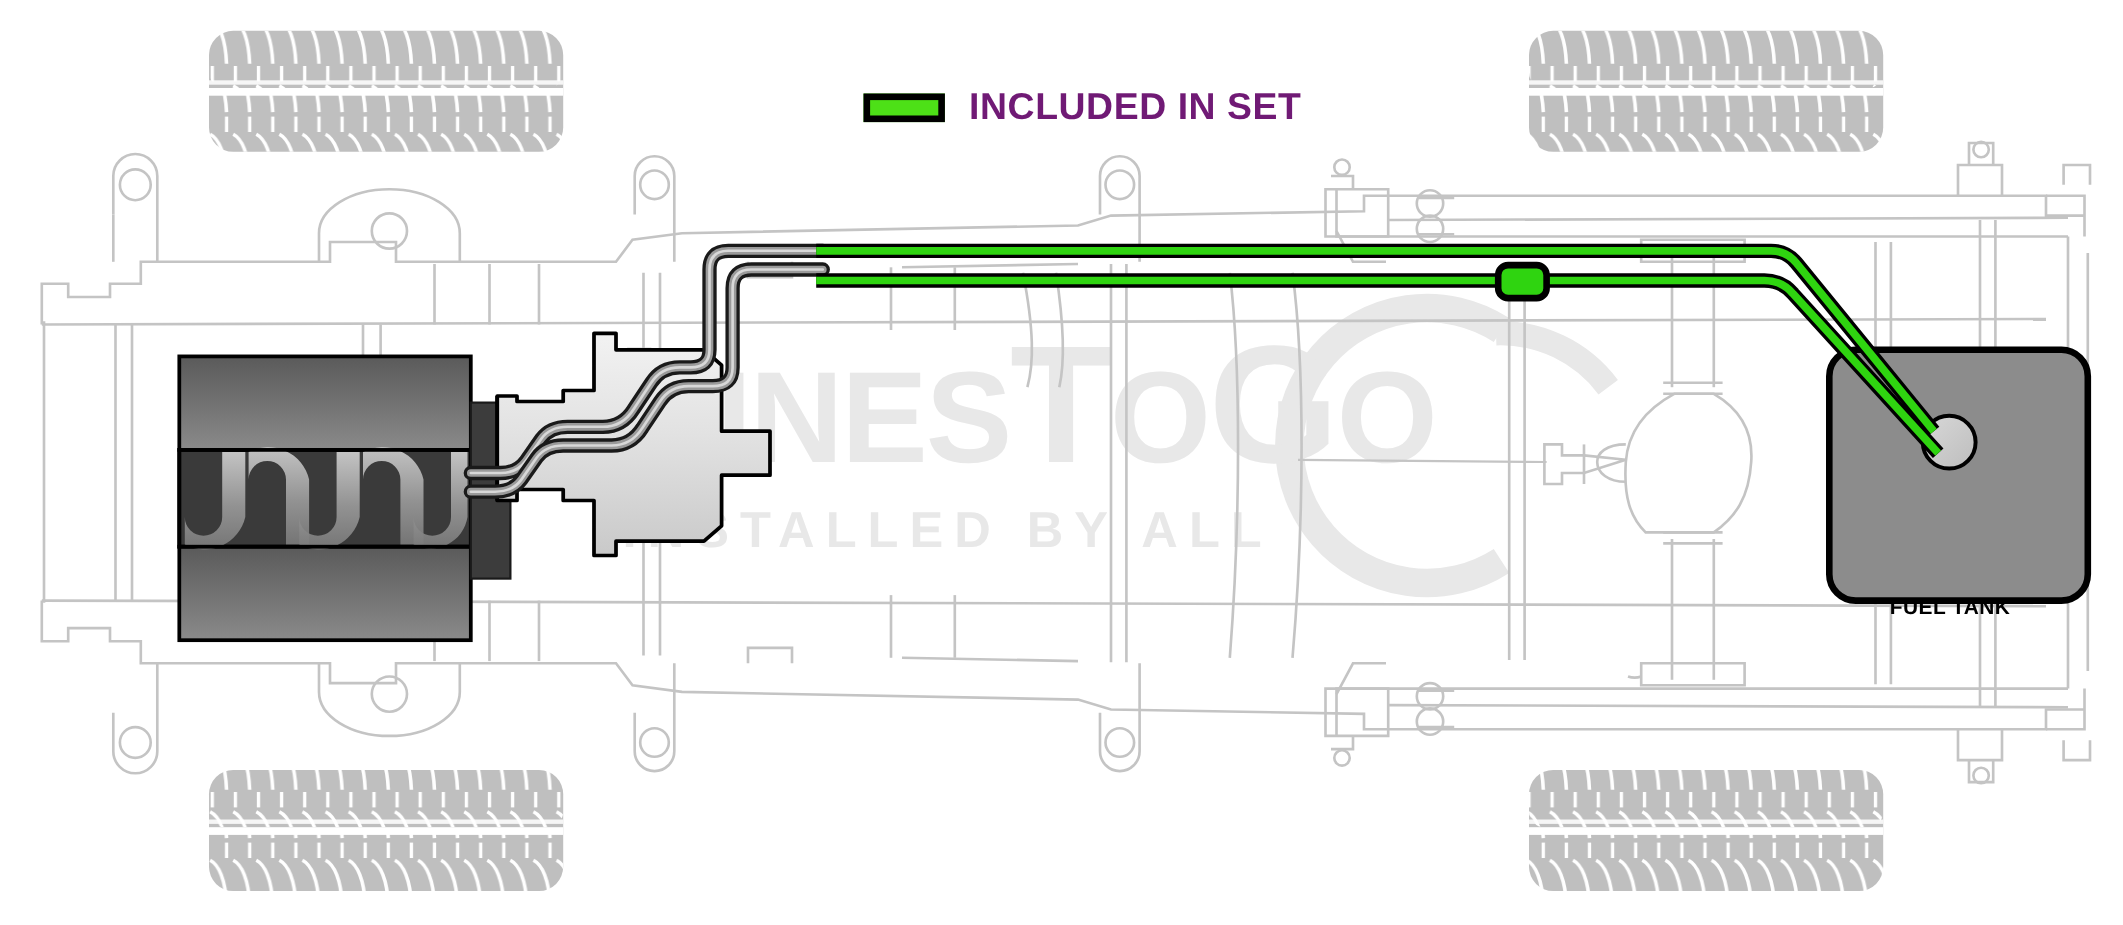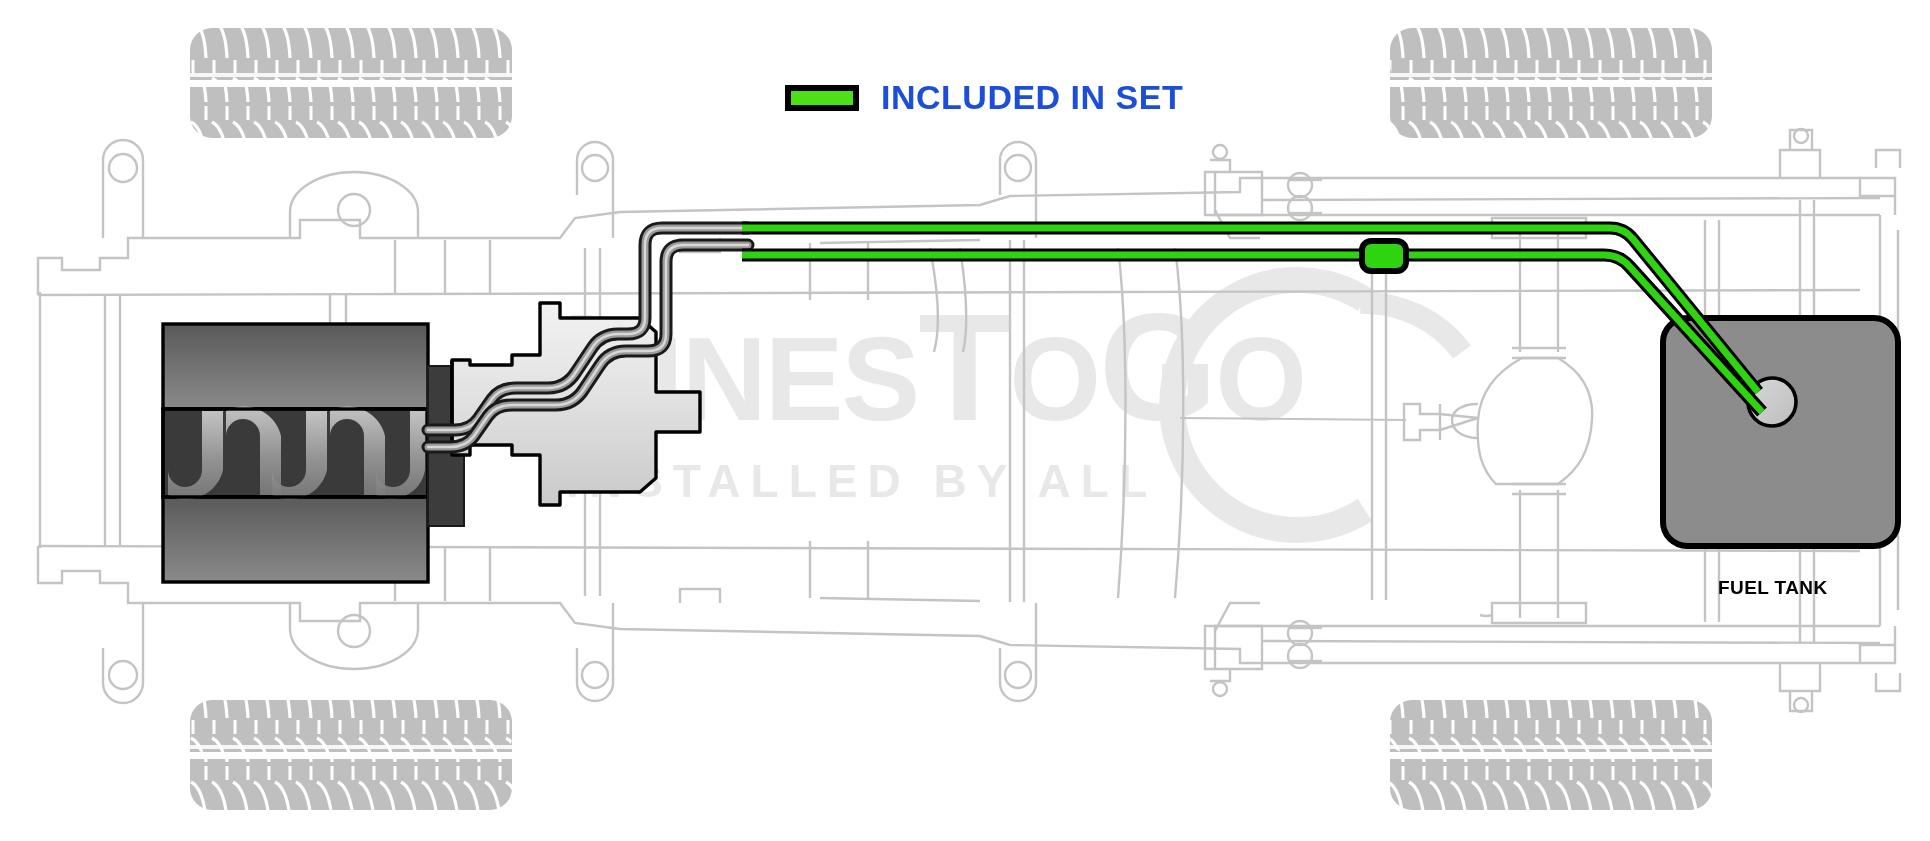--- a/index.html
+++ b/index.html
@@ -37,34 +37,33 @@
     height: 26px;
     background: #4de017;
     border: 6px solid #000000;
     box-sizing: border-box;
   }
   .legend-label {
     font-family: "Liberation Sans", sans-serif;
     font-size: 34px;
     font-weight: bold;
     letter-spacing: 0.5px;
-    color: #1d4ed8;
+    color: #701a75;
     white-space: nowrap;
   }
   .tank-label {
     position: absolute;
     left: 1718px;
     top: 542px;
     font-family: "Liberation Sans", sans-serif;
     font-size: 19px;
     font-weight: bold;
     letter-spacing: 0.4px;
     color: #000000;
     white-space: nowrap;
-    margin-top: 35px;
   }
   .wm-text {
     fill: #e8e8e8;
   }
 </style>
 </head>
 <body>
 
 <div id="stage">
 

